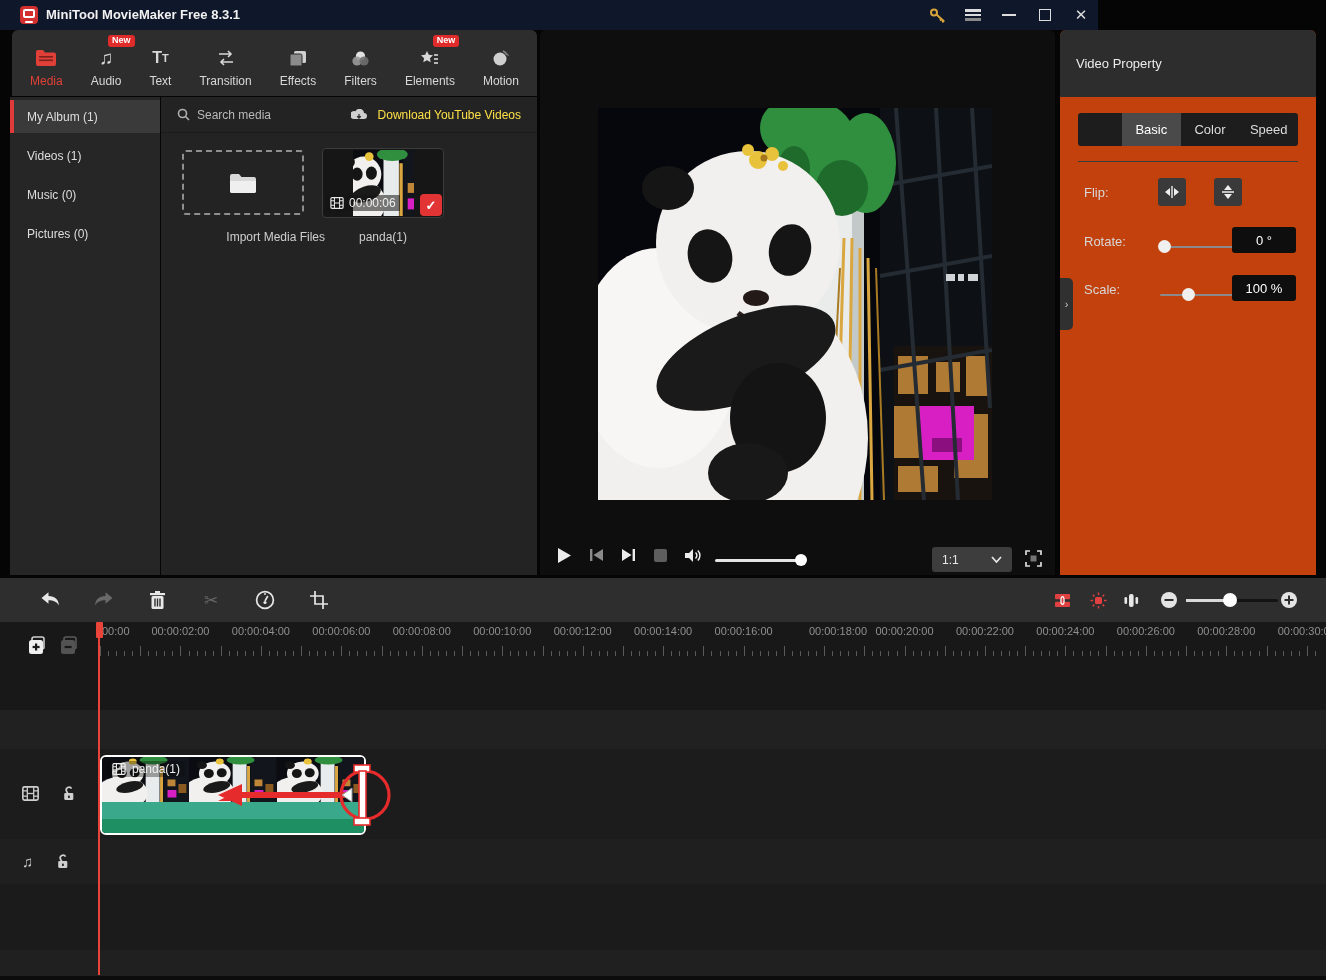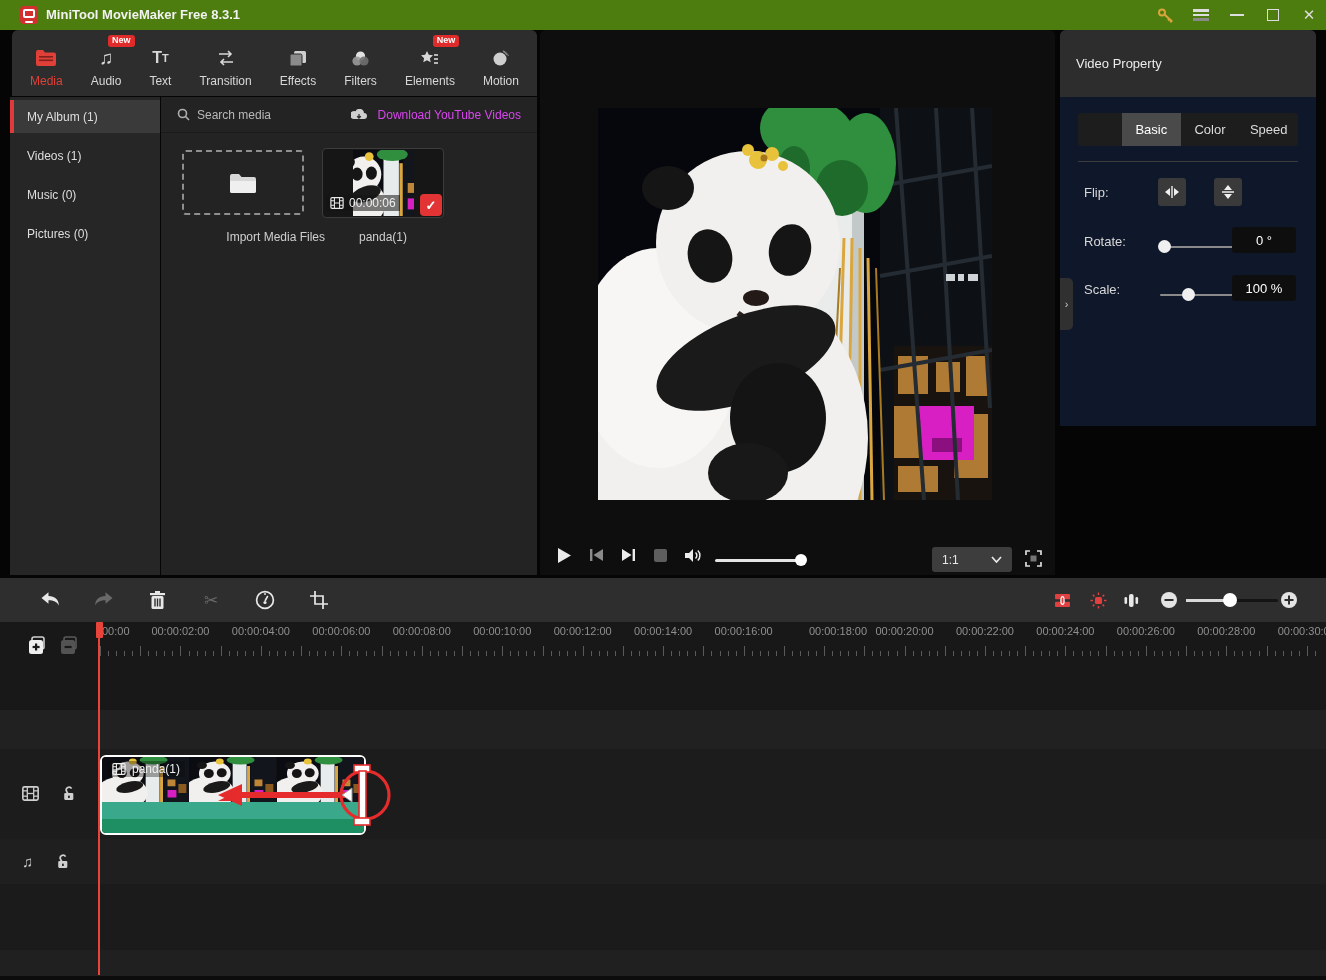--- a/index.html
+++ b/index.html
@@ -1,20 +1,20 @@
 <!DOCTYPE html>
 <html><head>
 <meta charset="utf-8">
 <style>
   * { margin:0; padding:0; box-sizing:border-box; }
   html,body { width:1326px; height:980px; overflow:hidden; background:#050505;
     font-family:"Liberation Sans", sans-serif; color:#ddd; }
 
   
-  #titlebar { position:absolute; left:0; top:0; width:1326px; height:30px; background:#4d7c0f; }
+  #titlebar { position:absolute; left:0; top:0; width:1098px; height:30px; background:#0f172a; }
   #app-logo { position:absolute; left:20px; top:6px; width:18px; height:18px; background:#d32f2f; border-radius:4px; }
   #app-logo .inner { position:absolute; left:3px; top:3px; width:12px; height:9px; border:2px solid #fff; border-radius:2px; }
   #app-logo .base { position:absolute; left:5px; bottom:1px; width:8px; height:2px; background:#fff; border-radius:1px; }
   #app-title { position:absolute; left:46px; top:7px; font-size:13px; font-weight:bold; color:#f2f2f2; }
   .win-btn { position:absolute; top:0; width:30px; height:30px; display:flex; align-items:center; justify-content:center; color:#ddd; }
   #key-btn{ right:146px; } #menu-btn{ right:110px; } #min-btn{ right:74px; } #max-btn{ right:38px; } #close-btn{ right:2px; }
   #menu-btn .bars div { width:16px; height:2.5px; background:#ddd; margin:2px 0; }
   #menu-btn .bars div:last-child { background:#8a8a8a; }
   #min-btn .g { width:14px; height:2px; background:#ddd; }
   #max-btn .g { width:12px; height:12px; border:1.6px solid #ddd; }
@@ -33,21 +33,21 @@
   #sidebar { position:absolute; left:10px; top:97px; width:150px; height:478px; background:#262626; }
   .side-item { position:relative; height:33px; margin-bottom:6px; display:flex; align-items:center; padding-left:17px;
     font-size:12px; color:#dedede; }
   .side-item.active { background:#3a3a3a; }
   .side-item.active::before { content:""; position:absolute; left:0; top:0; width:4px; height:33px; background:#e03a3a; }
 
   #media-panel { position:absolute; left:161px; top:97px; width:376px; height:478px; background:#232323; }
   #media-topbar { position:absolute; left:0; top:0; width:100%; height:36px; display:flex; align-items:center;
     padding:0 16px; border-bottom:1px solid #1a1a1a; }
   #search-box { display:flex; align-items:center; gap:7px; color:#b9b9b9; font-size:12px; }
-  #download-box { display:flex; align-items:center; gap:11px; color:#d946ef; font-size:12px; margin-left:auto; }
+  #download-box { display:flex; align-items:center; gap:11px; color:#fde047; font-size:12px; margin-left:auto; }
   #import-box { position:absolute; left:21px; top:53px; width:122px; height:65px; border:2px dashed #8f8f8f;
     border-radius:4px; display:flex; align-items:center; justify-content:center; }
   #import-label { position:absolute; left:0px; top:133px; width:164px; text-align:right; font-size:12px; color:#cfcfcf; }
   #media-card { position:absolute; left:161px; top:51px; width:122px; height:70px; background:#161616;
     border:1px solid #3c3c3c; border-radius:4px; }
   #media-thumb { position:absolute; left:30px; top:1px; width:61px; height:66px; overflow:hidden; }
   #media-meta { position:absolute; left:3px; bottom:6px; display:flex; align-items:center; gap:5px;
     background:rgba(20,20,20,.55); padding:1px 4px; }
   #media-duration { font-size:12px; color:#f0f0f0; }
   #media-check { position:absolute; right:1px; bottom:1px; width:22px; height:22px; background:#e23434;
@@ -70,21 +70,21 @@
   #transport { position:absolute; left:0; top:510px; width:100%; height:34px; }
   .tr-btn { position:absolute; top:0; height:30px; display:flex; align-items:center; justify-content:center; color:#ececec; }
   #vol-track { position:absolute; left:175px; top:19px; width:90px; height:3px; background:#e4e4e4; border-radius:2px; }
   #vol-track .dim { position:absolute; right:0; top:0; width:5px; height:3px; background:#555; }
   #vol-handle { position:absolute; left:255px; top:14px; width:12px; height:12px; background:#fff; border-radius:50%; }
   #zoom-select { position:absolute; left:392px; top:7px; width:80px; height:25px; background:#3d3d3d; border-radius:3px;
     display:flex; align-items:center; font-size:12px; color:#e8e8e8; padding:0 10px; justify-content:space-between; }
   #fullscreen-btn { position:absolute; left:485px; top:10px; }
 
   
-  #prop-panel { position:absolute; left:1060px; top:30px; width:256px; height:396px; background:#0f172a; border-radius:6px 6px 0 0; overflow:hidden;text-align:right; }
+  #prop-panel { position:absolute; left:1060px; top:30px; width:256px; height:545px; background:#c2410c; border-radius:6px 6px 0 0; overflow:hidden;text-align:right; }
   #prop-header { position:absolute; left:0; top:0; width:100%; height:67px; background:#2d2d2d; display:flex; align-items:center; padding:0 16px; }
   #prop-title { font-size:13px; color:#ececec; }
   #prop-tabs { position:absolute; left:18px; top:83px; width:220px; height:33px; background:#1d1d1d; border-radius:3px; display:flex; overflow:hidden;padding-left:44px; }
   .prop-tab { flex:1; display:flex; align-items:center; justify-content:center; font-size:13px; color:#dcdcdc; }
   .prop-tab.active { background:#4a4a4a; color:#fff; }
   #prop-divider { position:absolute; left:18px; top:131px; width:220px; height:1px; background:#3c3c3c; }
   .prop-label { position:absolute; left:24px; font-size:13px; color:#d8d8d8; }
   .flip-btn { position:absolute; top:148px; width:28px; height:28px; background:#3a3a3a; border-radius:3px;
     display:flex; align-items:center; justify-content:center; }
   .pslider-track { position:absolute; width:76px; height:2px; background:#8a8a8a; border-radius:1px; }

